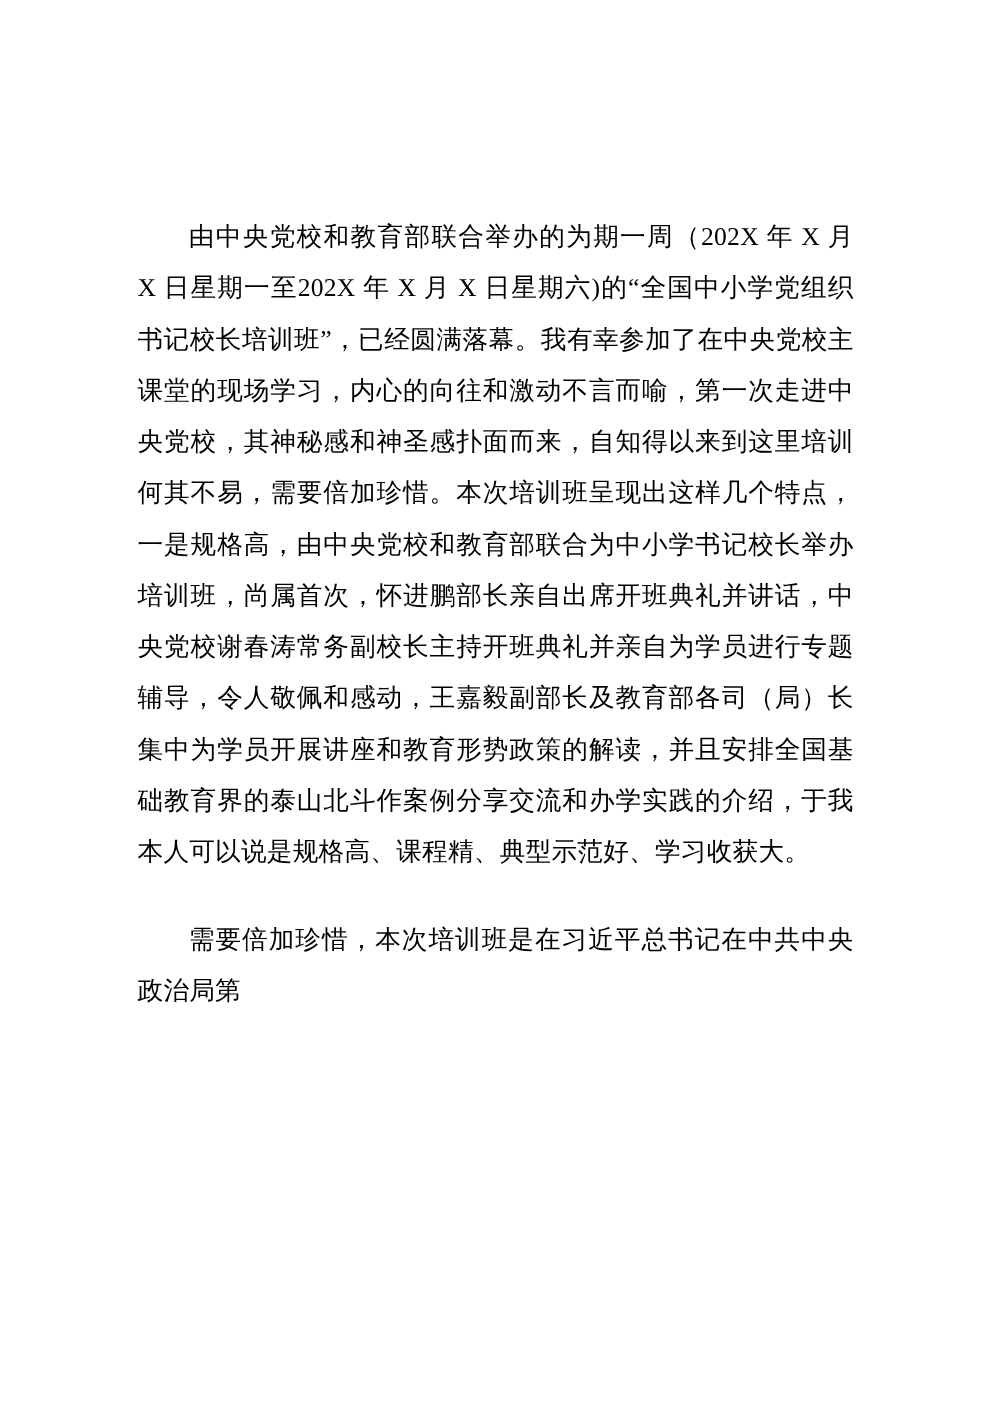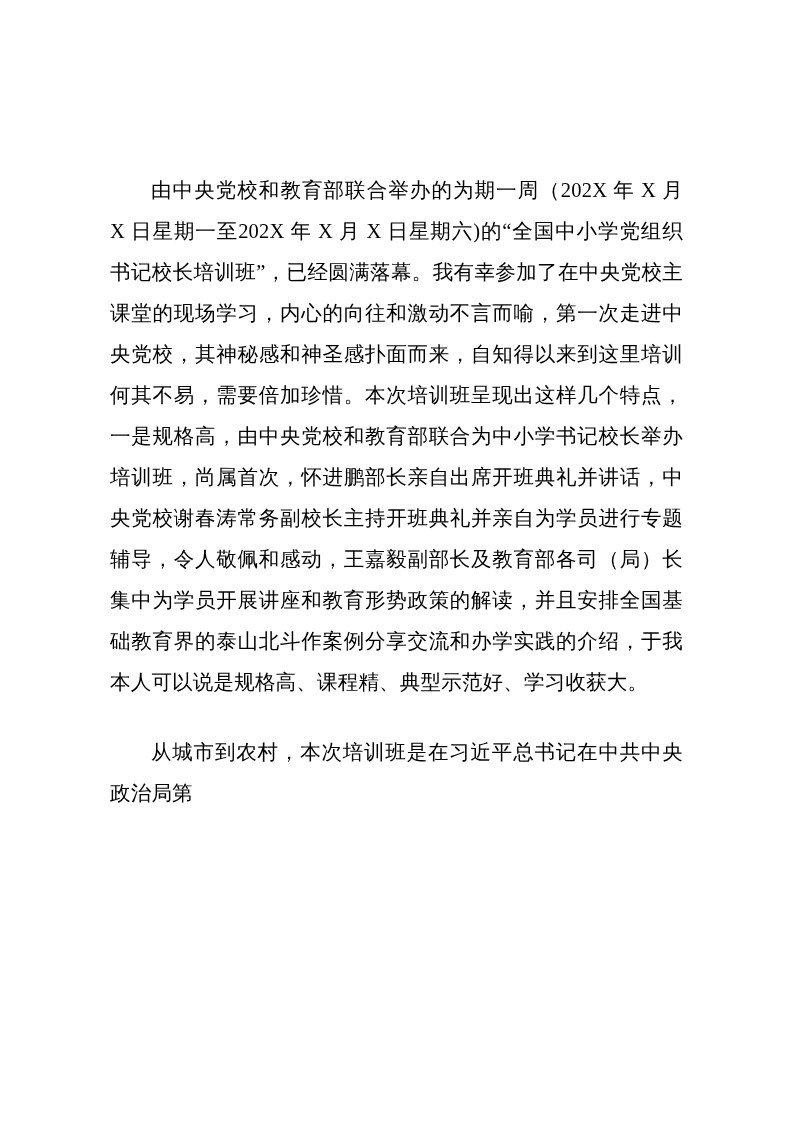--- a/index.html
+++ b/index.html
@@ -36,15 +36,15 @@
   .para:last-child {
     margin-bottom: 0;
   }
 </style>
 </head>
 <body>
 
 <div class="page">
   <div class="doc-body">
     <p class="para">由中央党校和教育部联合举办的为期一周（202X 年 X 月 X 日星期一至202X 年 X 月 X 日星期六)的“全国中小学党组织书记校长培训班”，已经圆满落幕。我有幸参加了在中央党校主课堂的现场学习，内心的向往和激动不言而喻，第一次走进中央党校，其神秘感和神圣感扑面而来，自知得以来到这里培训何其不易，需要倍加珍惜。本次培训班呈现出这样几个特点，一是规格高，由中央党校和教育部联合为中小学书记校长举办培训班，尚属首次，怀进鹏部长亲自出席开班典礼并讲话，中央党校谢春涛常务副校长主持开班典礼并亲自为学员进行专题辅导，令人敬佩和感动，王嘉毅副部长及教育部各司（局）长集中为学员开展讲座和教育形势政策的解读，并且安排全国基础教育界的泰山北斗作案例分享交流和办学实践的介绍，于我本人可以说是规格高、课程精、典型示范好、学习收获大。</p>
-    <p class="para">从城市到农村，本次培训班是在习近平总书记在中共中央政治局第</p>
+    <p class="para">需要倍加珍惜，本次培训班是在习近平总书记在中共中央政治局第</p>
   </div>
 </div>
 
 </body></html>

